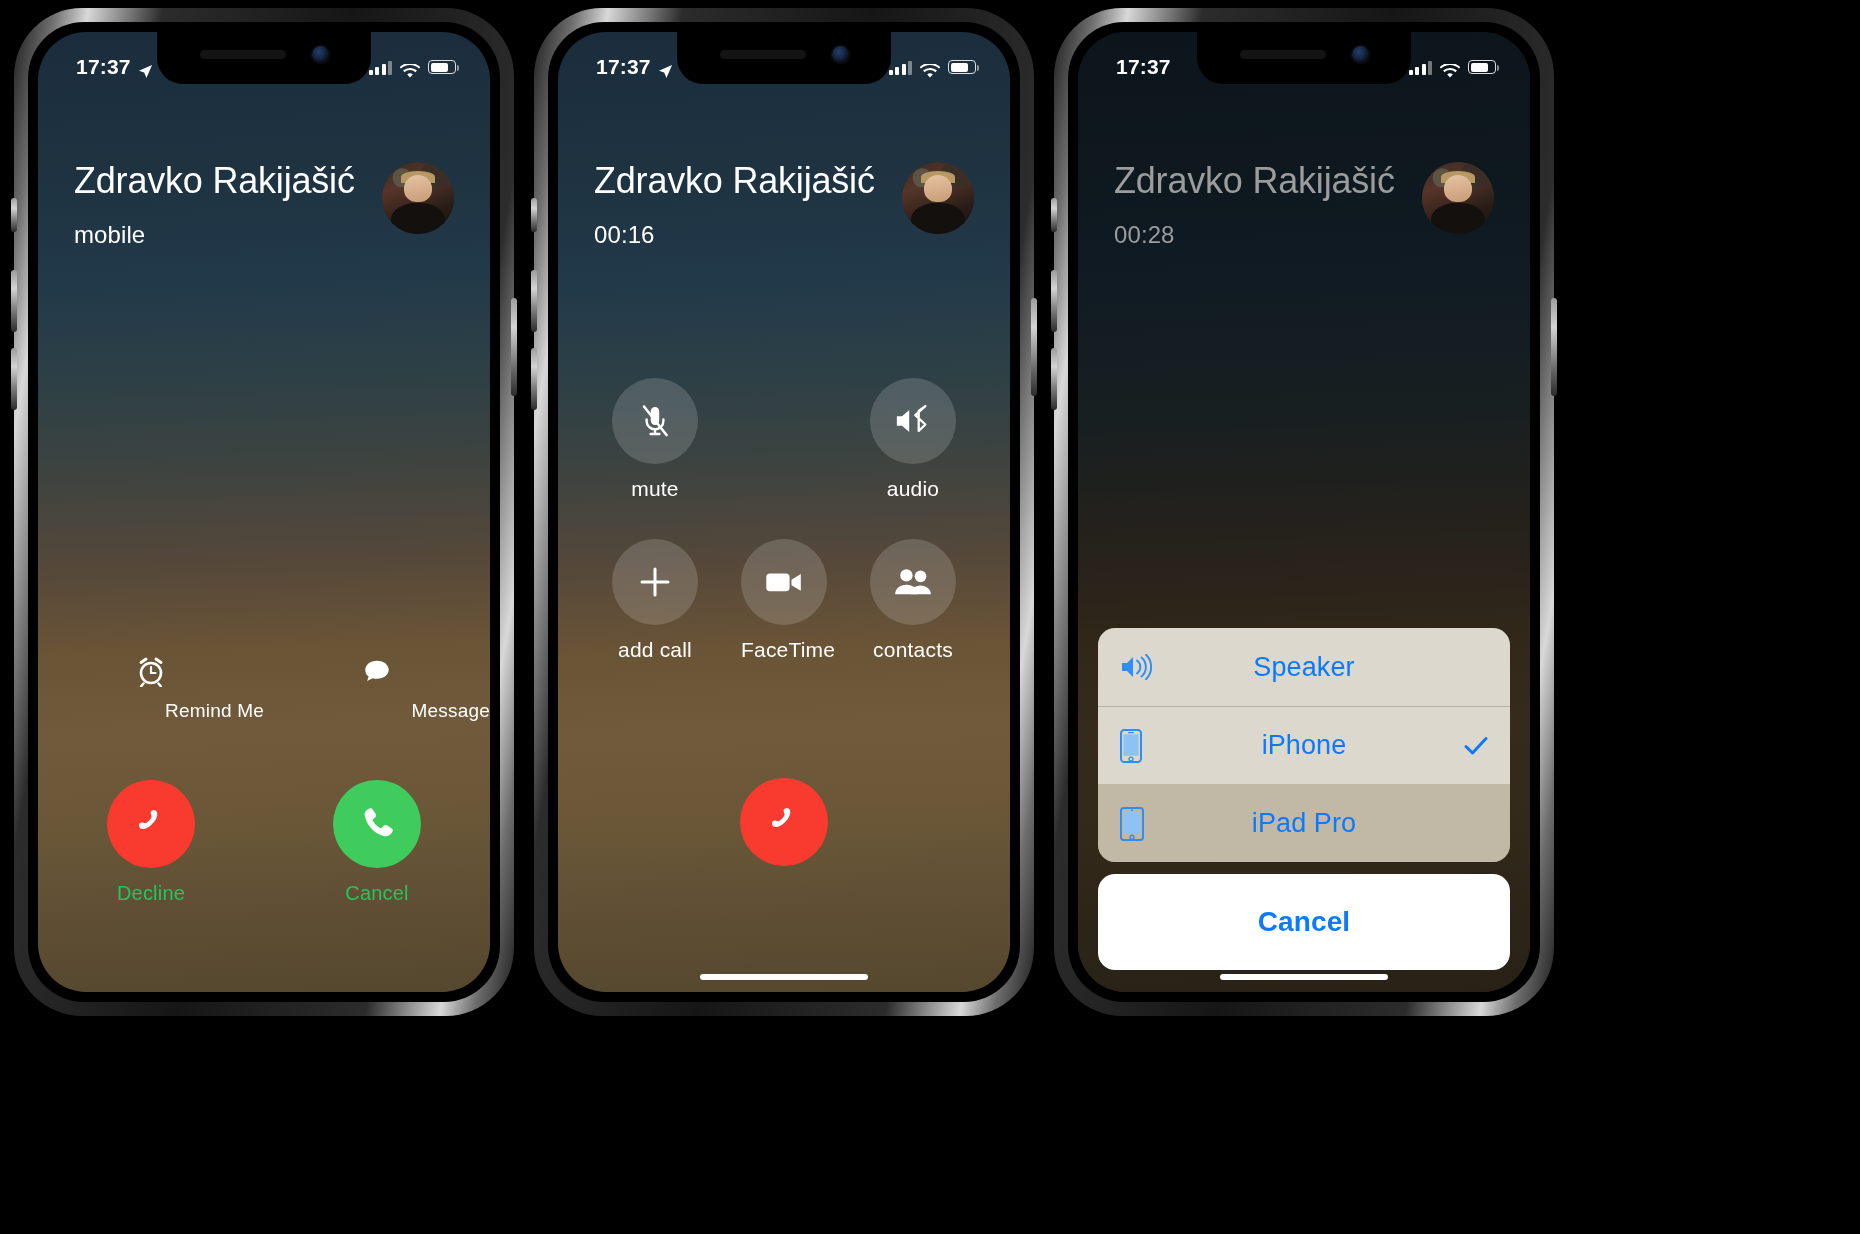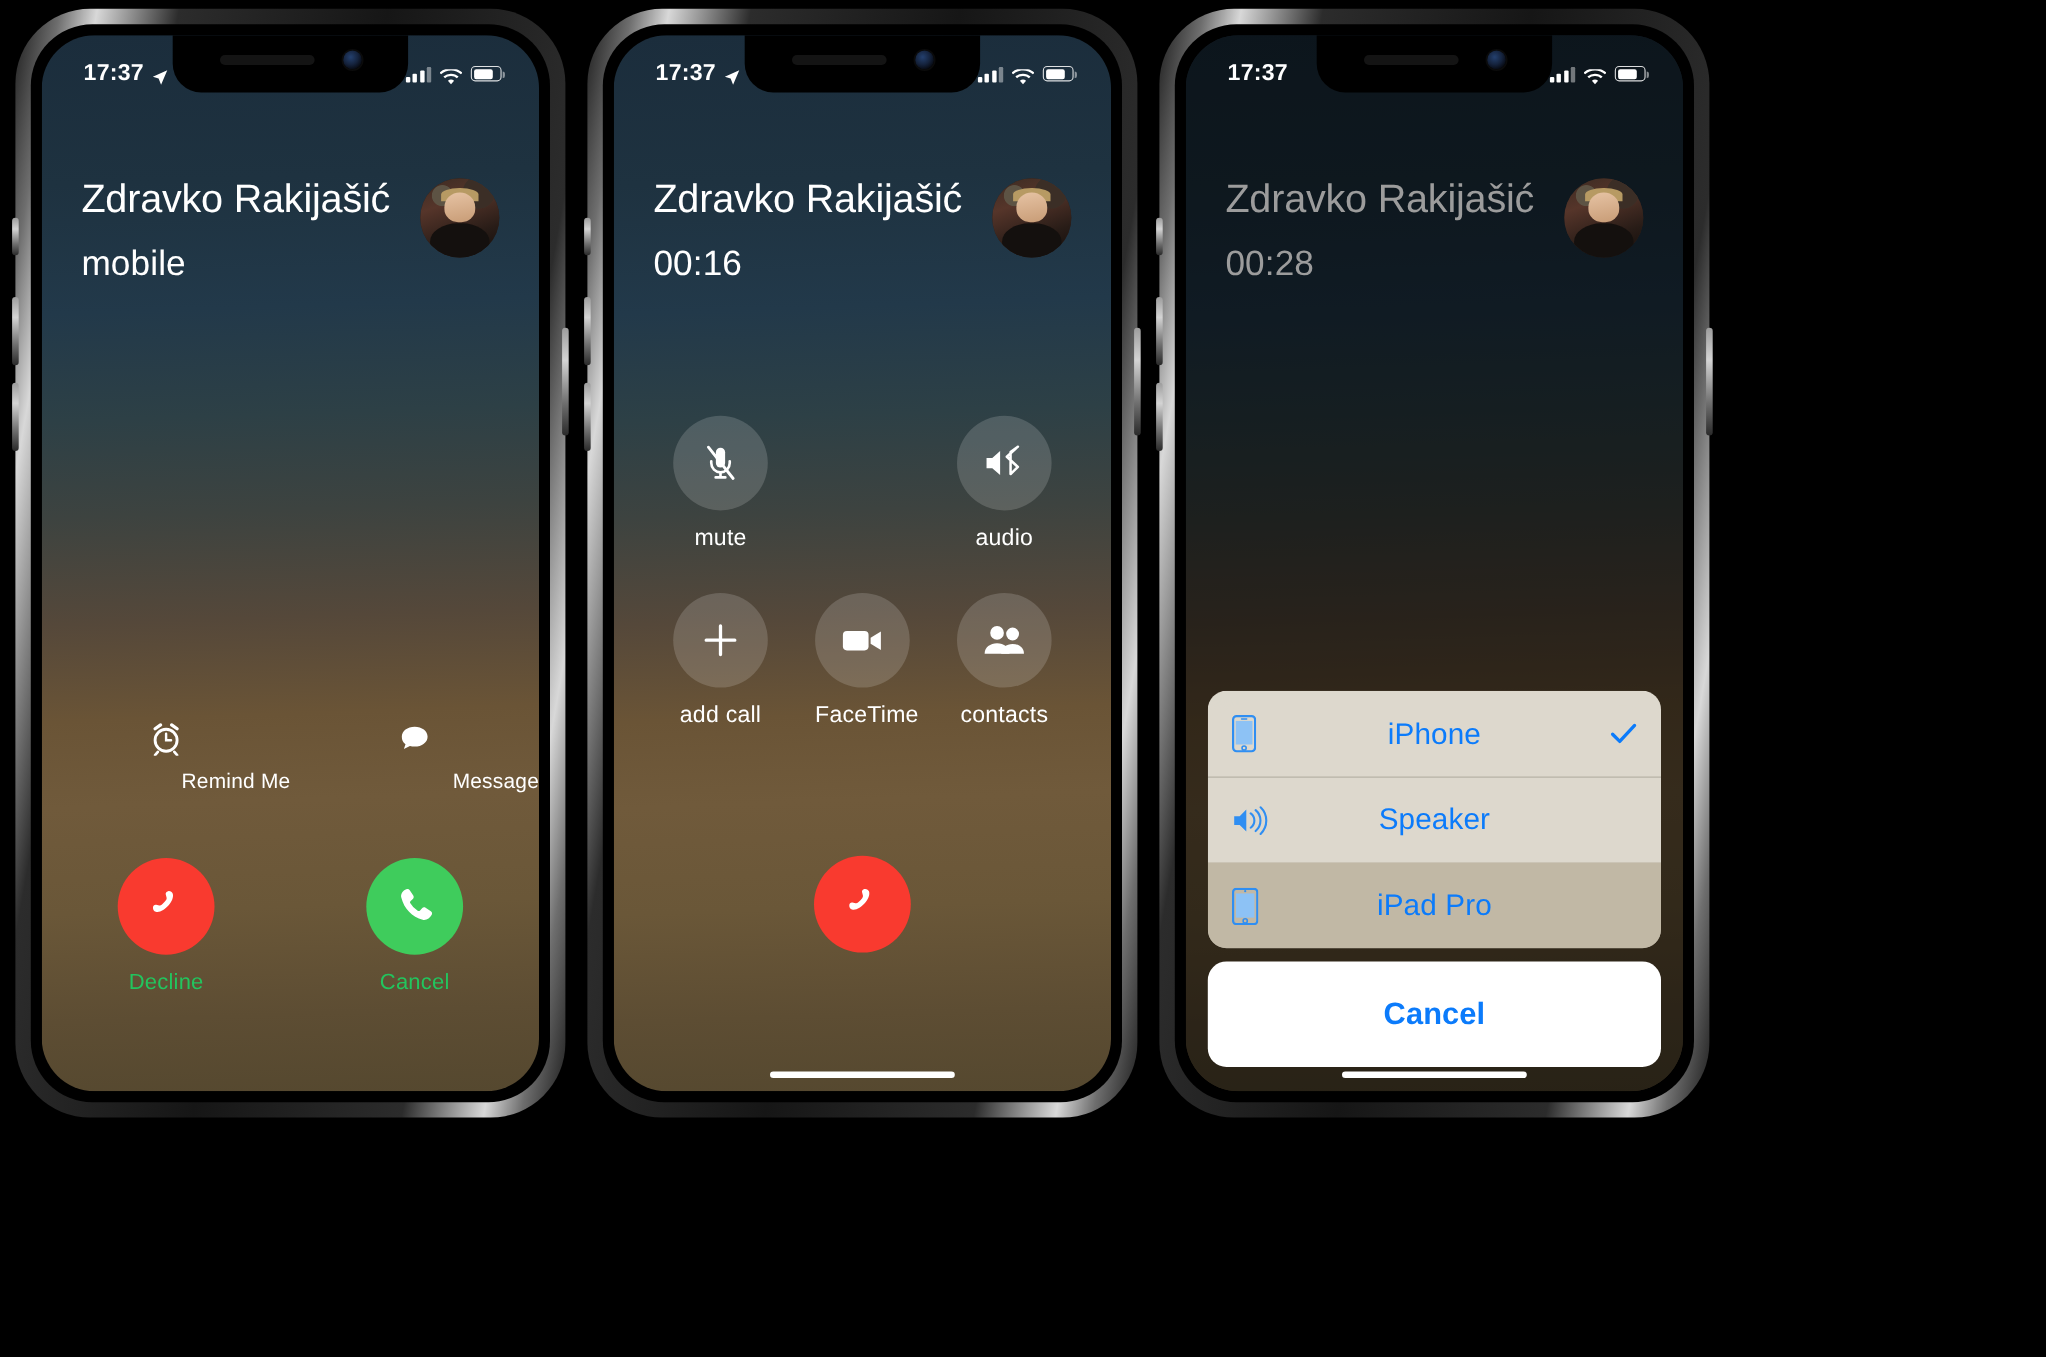--- a/index.html
+++ b/index.html
@@ -141,21 +141,21 @@
   }
   .caller-name {
     color: #fff;
     font-size: 36px;
     font-weight: 400;
     letter-spacing: -0.2px;
     line-height: 1.15;
   }
   .caller-sub {
     color: #fff;
-    font-size: 32px;
+    font-size: 24px;
     font-weight: 400;
     margin-top: 20px;
     letter-spacing: 0.1px;
   }
   .avatar {
     width: 72px; height: 72px;
     border-radius: 50%;
     overflow: hidden;
     flex: 0 0 auto;
     margin-top: 2px;
@@ -570,44 +570,44 @@
               <span class="ph-face"></span>
               <span class="ph-body"></span>
           </div>
         </div>
 
         <div class="sheet">
           <div class="sheet-group">
 
             <div class="sheet-row">
               <span class="rowicon">
+                <svg viewBox="0 0 34 26" width="34" height="26">
+                  <path d="M2 9h5l6-6v20l-6-6H2z" fill="#2f8ef2"></path>
+                  <path d="M17 6.5a8 8 0 0 1 0 13M21.5 3.5a12.5 12.5 0 0 1 0 19M26 .8a17 17 0 0 1 0 24.4" fill="none" stroke="#2f8ef2" stroke-width="1.9" stroke-linecap="round"></path>
+                </svg>
+              </span>
+              <span class="rowlabel">Speaker</span>
+              <span class="rowcheck"></span>
+            </div>
+
+            <div class="sheet-row">
+              <span class="rowicon">
                 <svg viewBox="0 0 22 34" width="22" height="34">
                   <rect x="1" y="1" width="20" height="32" rx="3.2" fill="none" stroke="#2f8ef2" stroke-width="2"></rect>
                   <rect x="3.4" y="5.4" width="15.2" height="21.4" fill="#8dc2f5"></rect>
                   <rect x="8" y="3" width="6" height="1.3" rx=".65" fill="#2f8ef2"></rect>
                   <circle cx="11" cy="30" r="1.9" fill="none" stroke="#2f8ef2" stroke-width="1.4"></circle>
                 </svg>
               </span>
               <span class="rowlabel">iPhone</span>
               <span class="rowcheck">
                 <svg viewBox="0 0 24 20" width="24" height="20">
                     <path d="M2 10.5 8.5 17 22 2.5" fill="none" stroke="#0b7bfb" stroke-width="3" stroke-linecap="round" stroke-linejoin="round"></path>
                   </svg>
               </span>
-            </div>
-
-            <div class="sheet-row">
-              <span class="rowicon">
-                <svg viewBox="0 0 34 26" width="34" height="26">
-                  <path d="M2 9h5l6-6v20l-6-6H2z" fill="#2f8ef2"></path>
-                  <path d="M17 6.5a8 8 0 0 1 0 13M21.5 3.5a12.5 12.5 0 0 1 0 19M26 .8a17 17 0 0 1 0 24.4" fill="none" stroke="#2f8ef2" stroke-width="1.9" stroke-linecap="round"></path>
-                </svg>
-              </span>
-              <span class="rowlabel">Speaker</span>
-              <span class="rowcheck"></span>
             </div>
 
             <div class="sheet-row pressed">
               <span class="rowicon">
                 <svg viewBox="0 0 24 34" width="24" height="34">
                   <rect x="1" y="1" width="22" height="32" rx="2.8" fill="none" stroke="#2f8ef2" stroke-width="2"></rect>
                   <rect x="3.6" y="5.2" width="16.8" height="22" fill="#8dc2f5"></rect>
                   <circle cx="12" cy="3.2" r="1" fill="#2f8ef2"></circle>
                   <circle cx="12" cy="30.2" r="1.9" fill="none" stroke="#2f8ef2" stroke-width="1.4"></circle>
                 </svg>

